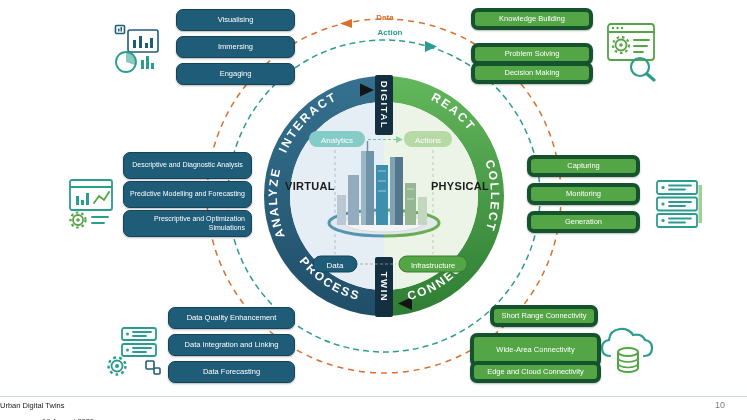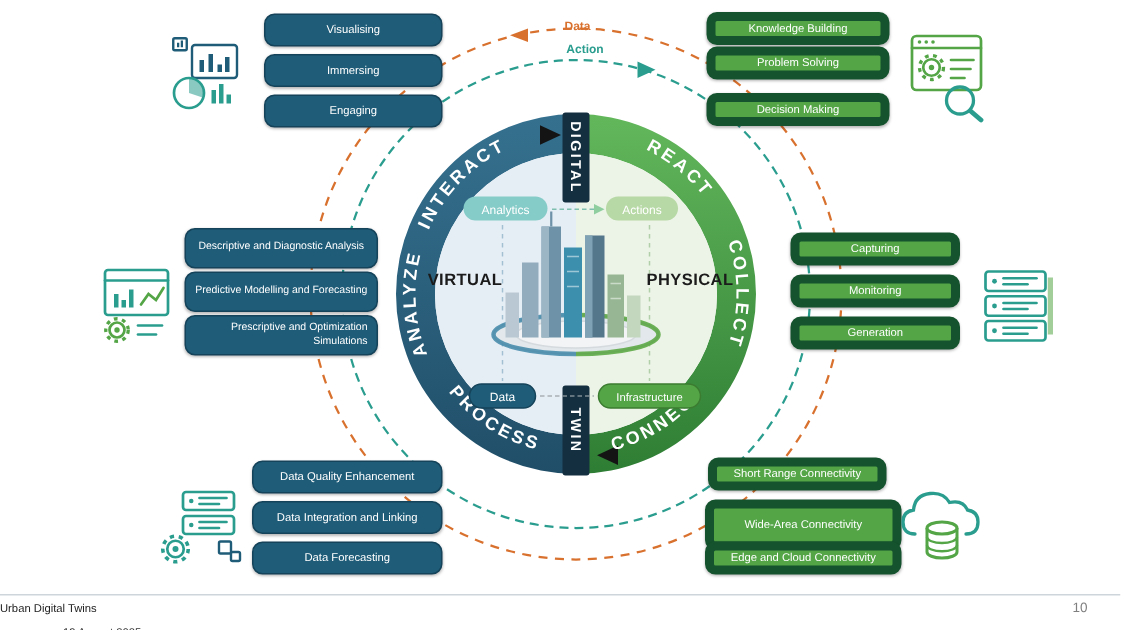--- a/index.html
+++ b/index.html
@@ -5,21 +5,21 @@
   * { margin:0; padding:0; box-sizing:border-box; }
   html,body { width:747px; height:420px; }
   body { font-family:"Liberation Sans", sans-serif; background:#fff; position:relative; overflow:hidden; }
   .slide { position:absolute; inset:0; background:#ffffff; }
   svg text { font-family:"Liberation Sans", sans-serif; }
 
   .pill { position:absolute; display:flex; align-items:center; justify-content:center;
           text-align:right; color:#fff; border-radius:7px; font-size:7.5px; line-height:1.25;
           padding:2px 6px; box-shadow:0 1px 2px rgba(0,0,0,.28); }
   .pill.blue  { background:#1F5C78; border:1px solid #14435a; }
-  .pill.green { background:#53A546; border:6px solid #14532d; }
+  .pill.green { background:#53A546; border:4px solid #14532d; }
   .pill.small { font-size:7px; }
 
   .icon { position:absolute; }
   .icon svg { display:block; }
   .s-teal  { stroke:#2A9D8F; fill:none; stroke-width:1.8; stroke-linecap:round; }
   .s-green { stroke:#53A546; fill:none; stroke-width:1.8; stroke-linecap:round; }
   .s-blue  { stroke:#1F5C78; fill:none; stroke-width:1.6; stroke-linecap:round; }
   .f-teal  { fill:#2A9D8F; }
   .f-green { fill:#53A546; }
   .f-blue  { fill:#1F5C78; }
@@ -131,21 +131,21 @@
   </svg>
 
   <div>
     <div class="pill blue" style="left:176px;top:9px;width:119px;height:22px">Visualising</div>
     <div class="pill blue" style="left:176px;top:36px;width:119px;height:22px">Immersing</div>
     <div class="pill blue" style="left:176px;top:63px;width:119px;height:22px">Engaging</div>
   </div>
 
   <div>
     <div class="pill green" style="left:471px;top:8px;width:122px;height:22px">Knowledge Building</div>
-    <div class="pill green" style="left:471px;top:31px;width:122px;height:22px">Problem Solving</div>
+    <div class="pill green" style="left:471px;top:43px;width:122px;height:22px">Problem Solving</div>
     <div class="pill green" style="left:471px;top:62px;width:122px;height:22px">Decision Making</div>
   </div>
 
   <div>
     <div class="pill blue small" style="left:123px;top:152px;width:129px;height:27px">Descriptive and Diagnostic Analysis</div>
     <div class="pill blue small" style="left:123px;top:181px;width:129px;height:27px">Predictive Modelling and Forecasting</div>
     <div class="pill blue small" style="left:123px;top:210px;width:129px;height:27px">Prescriptive and Optimization Simulations</div>
   </div>
 
   <div>
@@ -154,21 +154,21 @@
     <div class="pill green" style="left:527px;top:211px;width:113px;height:22px">Generation</div>
   </div>
 
   <div>
     <div class="pill blue" style="left:168px;top:307px;width:127px;height:22px">Data Quality Enhancement</div>
     <div class="pill blue" style="left:168px;top:334px;width:127px;height:22px">Data Integration and Linking</div>
     <div class="pill blue" style="left:168px;top:361px;width:127px;height:22px">Data Forecasting</div>
   </div>
 
   <div>
-    <div class="pill green" style="left:472px;top:305px;width:119px;height:22px">Short Range Connectivity</div>
+    <div class="pill green" style="left:490px;top:305px;width:108px;height:22px">Short Range Connectivity</div>
     <div class="pill green" style="left:470px;top:333px;width:131px;height:34px">Wide-Area Connectivity</div>
     <div class="pill green" style="left:470px;top:361px;width:131px;height:22px">Edge and Cloud Connectivity</div>
   </div>
 
   <div class="icon" style="left:114px;top:24px">
     <svg width="54" height="54" viewBox="0 0 54 54">
       <rect x="1.5" y="1.5" width="9" height="8" rx="1" class="s-blue"></rect>
       <rect x="4" y="4.5" width="1.5" height="3" class="f-blue"></rect>
       <rect x="6.5" y="3" width="1.5" height="4.5" class="f-blue"></rect>
       <rect x="14" y="6" width="30" height="22" rx="2" class="s-blue"></rect>

